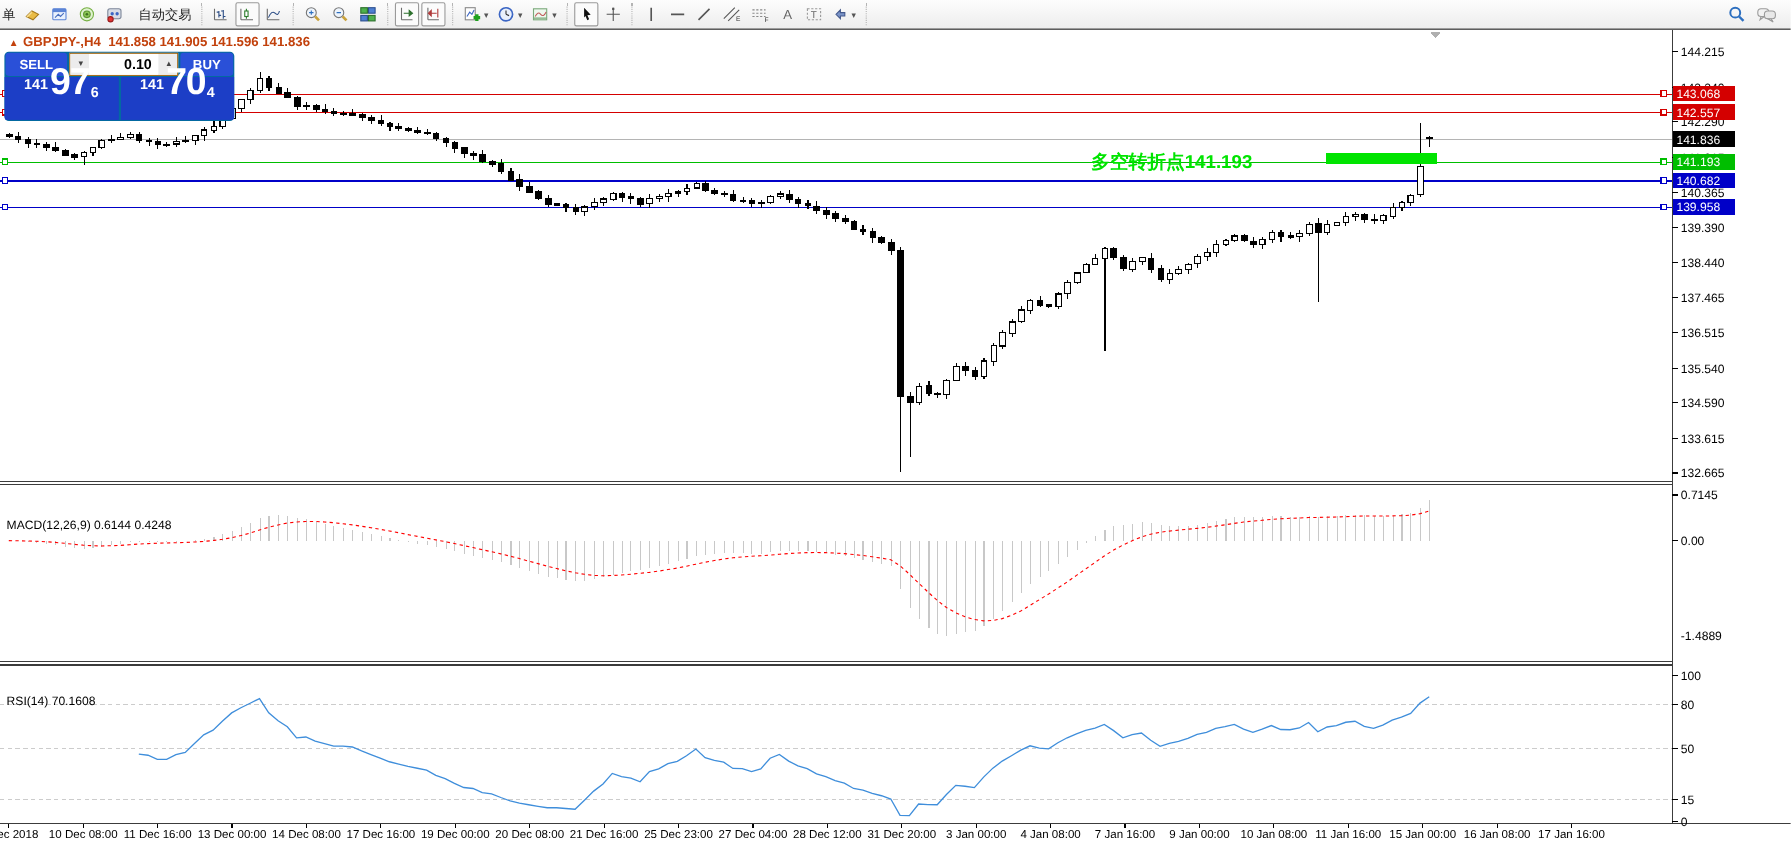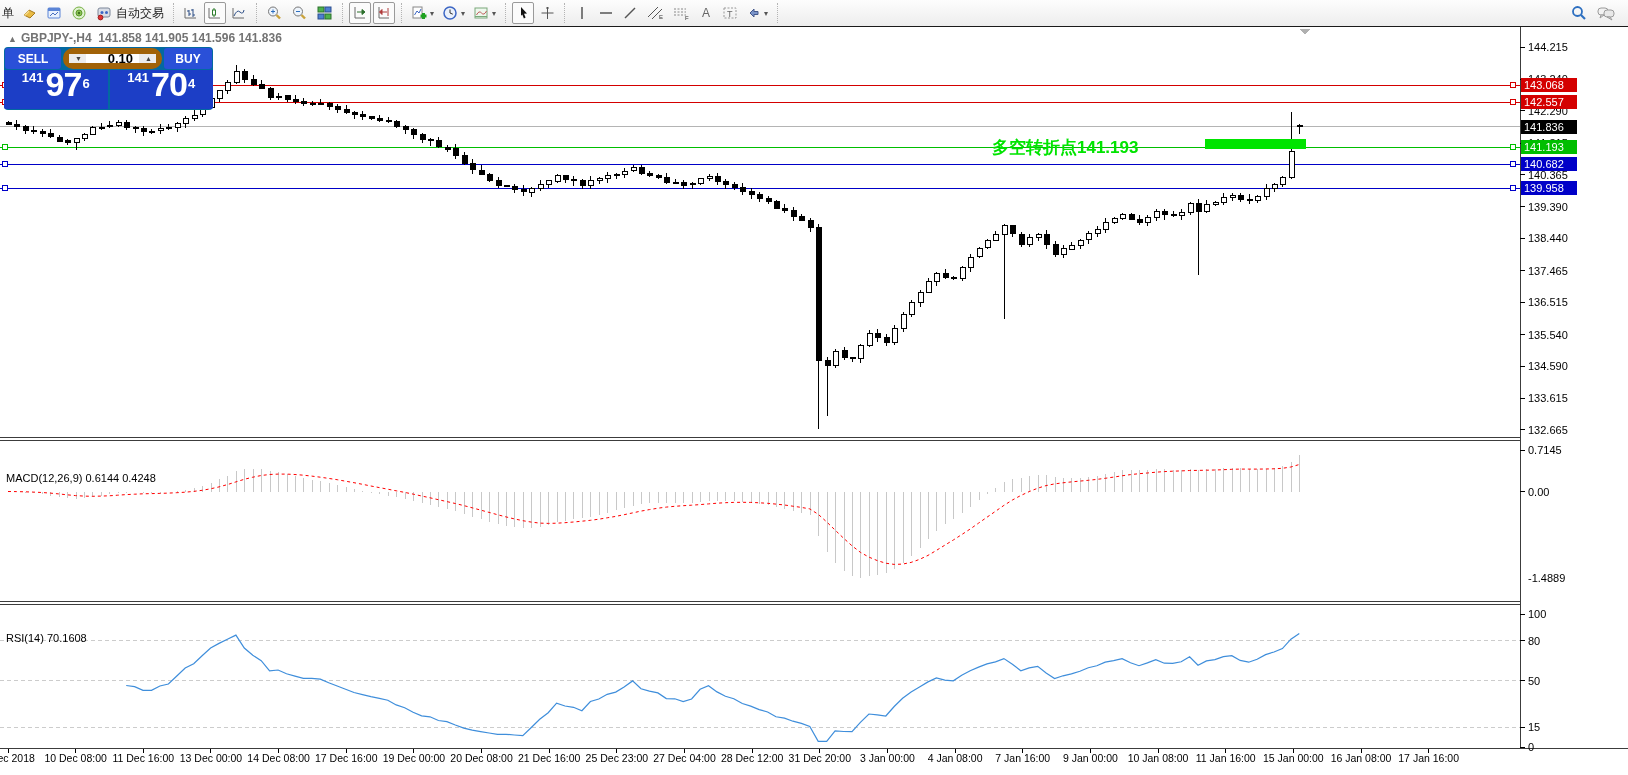--- a/index.html
+++ b/index.html
@@ -9,44 +9,44 @@
   .toolbar{position:absolute;left:0;top:0;width:1628px;height:27px;
     background:linear-gradient(#fdfdfd,#ededed);border-bottom:1px solid #1a1a1a;
     display:flex;align-items:center;padding:0 2px;box-sizing:border-box;z-index:40}
   .tb-text{font-size:12px;color:#222;margin:0 3px 0 0}
   .tbtn{display:inline-flex;align-items:center;justify-content:center;height:22px;min-width:22px;
     border:1px solid transparent;background:transparent;padding:0 2px;margin:0 1px;border-radius:2px}
   .tbtn.active{border:1px solid #9a9a9a;background:#fbfbfb}
   .tbtn svg{display:block}
   .tb-sep{height:20px;border-left:1px dotted #b4b4b4;margin:0 5px}
   .caret{font-size:8px;color:#555;margin-left:2px}
-  .tb-label{font-size:12px;color:#222;margin-left:3px}
+  .tb-label{font-size:12px;color:#222;margin-left:13px}
   .tfbtn{display:inline-flex;align-items:center;justify-content:center;height:20px;min-width:26px;
     border:1px solid transparent;font-size:11px;color:#444;margin:0 1px;border-radius:2px}
   .tfbtn.active{border:1px solid #999;background:#fff}
   .tb-right{margin-left:auto;display:flex;align-items:center;padding-right:6px}
   
-  .symbol-title{position:absolute;left:8px;top:31px;font-size:12px;font-weight:bold;color:#737373;z-index:20}
+  .symbol-title{position:absolute;left:8px;top:31px;font-size:12px;font-weight:bold;color:#c2410c;z-index:20}
   .symbol-title .tri{font-size:9px;margin-right:4px}
   .pane-label{position:absolute;left:6px;font-size:11px;color:#000;z-index:20}
   .annotation{position:absolute;left:992px;top:136px;font-size:17px;font-weight:bold;z-index:18;white-space:nowrap}
   
   .trade-panel{position:absolute;left:4px;top:47px;width:209px;height:63px;z-index:30;
     background:#0369a1;border-radius:4px;overflow:hidden}
   .tp-top{display:flex;height:23px}
   .tp-sell,.tp-buy{background:#2a50d8;color:#fff;font-weight:bold;font-size:12px;border:none;
     font-family:inherit;border-radius:3px;margin:1px}
   .tp-sell{flex:0 0 56px}.tp-buy{flex:0 0 48px}
-  .tp-vol{flex:1;display:flex;background:#fff;border:6px solid #a16207;margin:1px;border-radius:10px}
+  .tp-vol{flex:1;display:flex;background:#fff;border:1px solid #a16207;margin:1px;border-radius:0}
   .tp-step{width:17px;background:#ececec;border:none;font-size:7px;color:#444;font-family:inherit}
   .tp-vol input{flex:1;border:none;outline:none;text-align:right;padding-right:6px;
     font-family:inherit;font-size:13px;font-weight:bold;color:#000;width:40px;min-width:0}
   .tp-prices{display:flex;height:39px}
-  .tp-price{flex:1;display:flex;justify-content:center;color:#fff;
-    background:#1c3ec6;padding-bottom:8px}
+  .tp-price{flex:1;display:flex;align-items:flex-end;justify-content:center;color:#fff;
+    background:#1c3ec6;padding-bottom:20px}
   .tp-price.sellp{margin-right:1px}.tp-price.buyp{margin-left:1px}
   .tp-prefix{font-size:13px;font-weight:bold;margin:0 2px 5px 0}
   .tp-big{font-size:34px;font-weight:bold;line-height:0.85;letter-spacing:-1px}
   .tp-sup{font-size:13px;font-weight:bold;align-self:flex-start;margin:6px 0 0 1px}
 </style>
 </head>
 <body>
 
 <div id="app">
 

